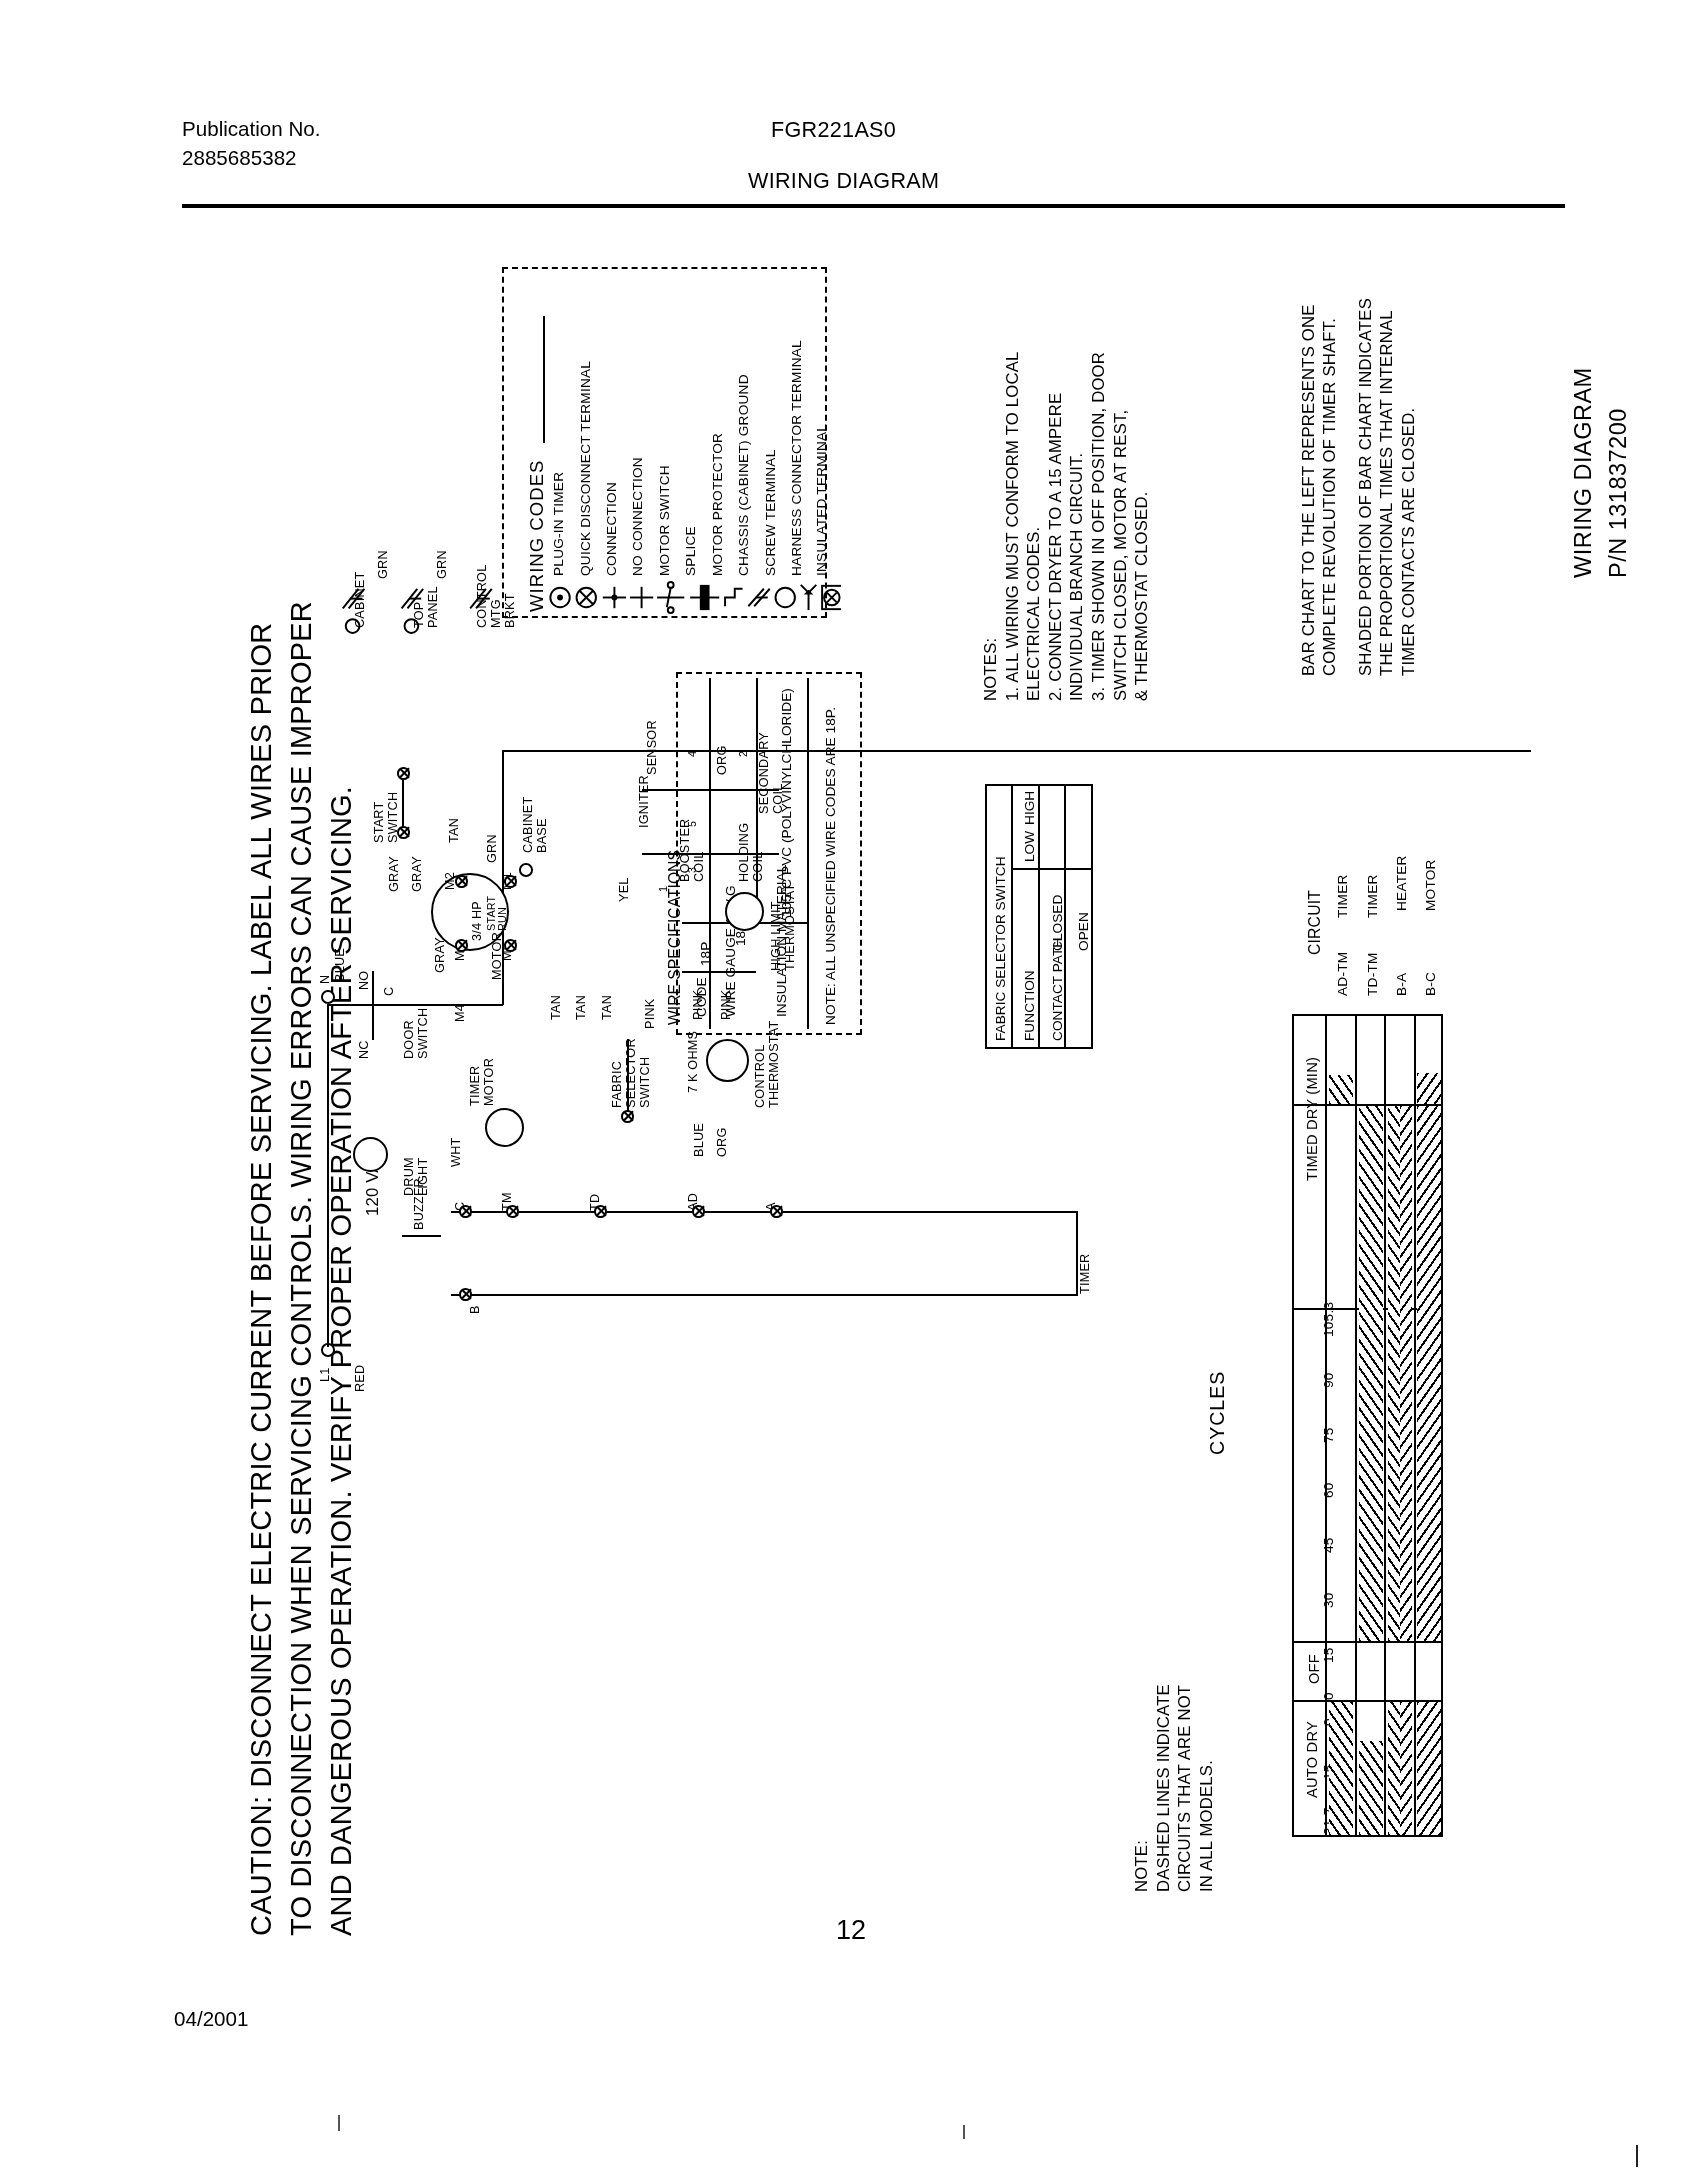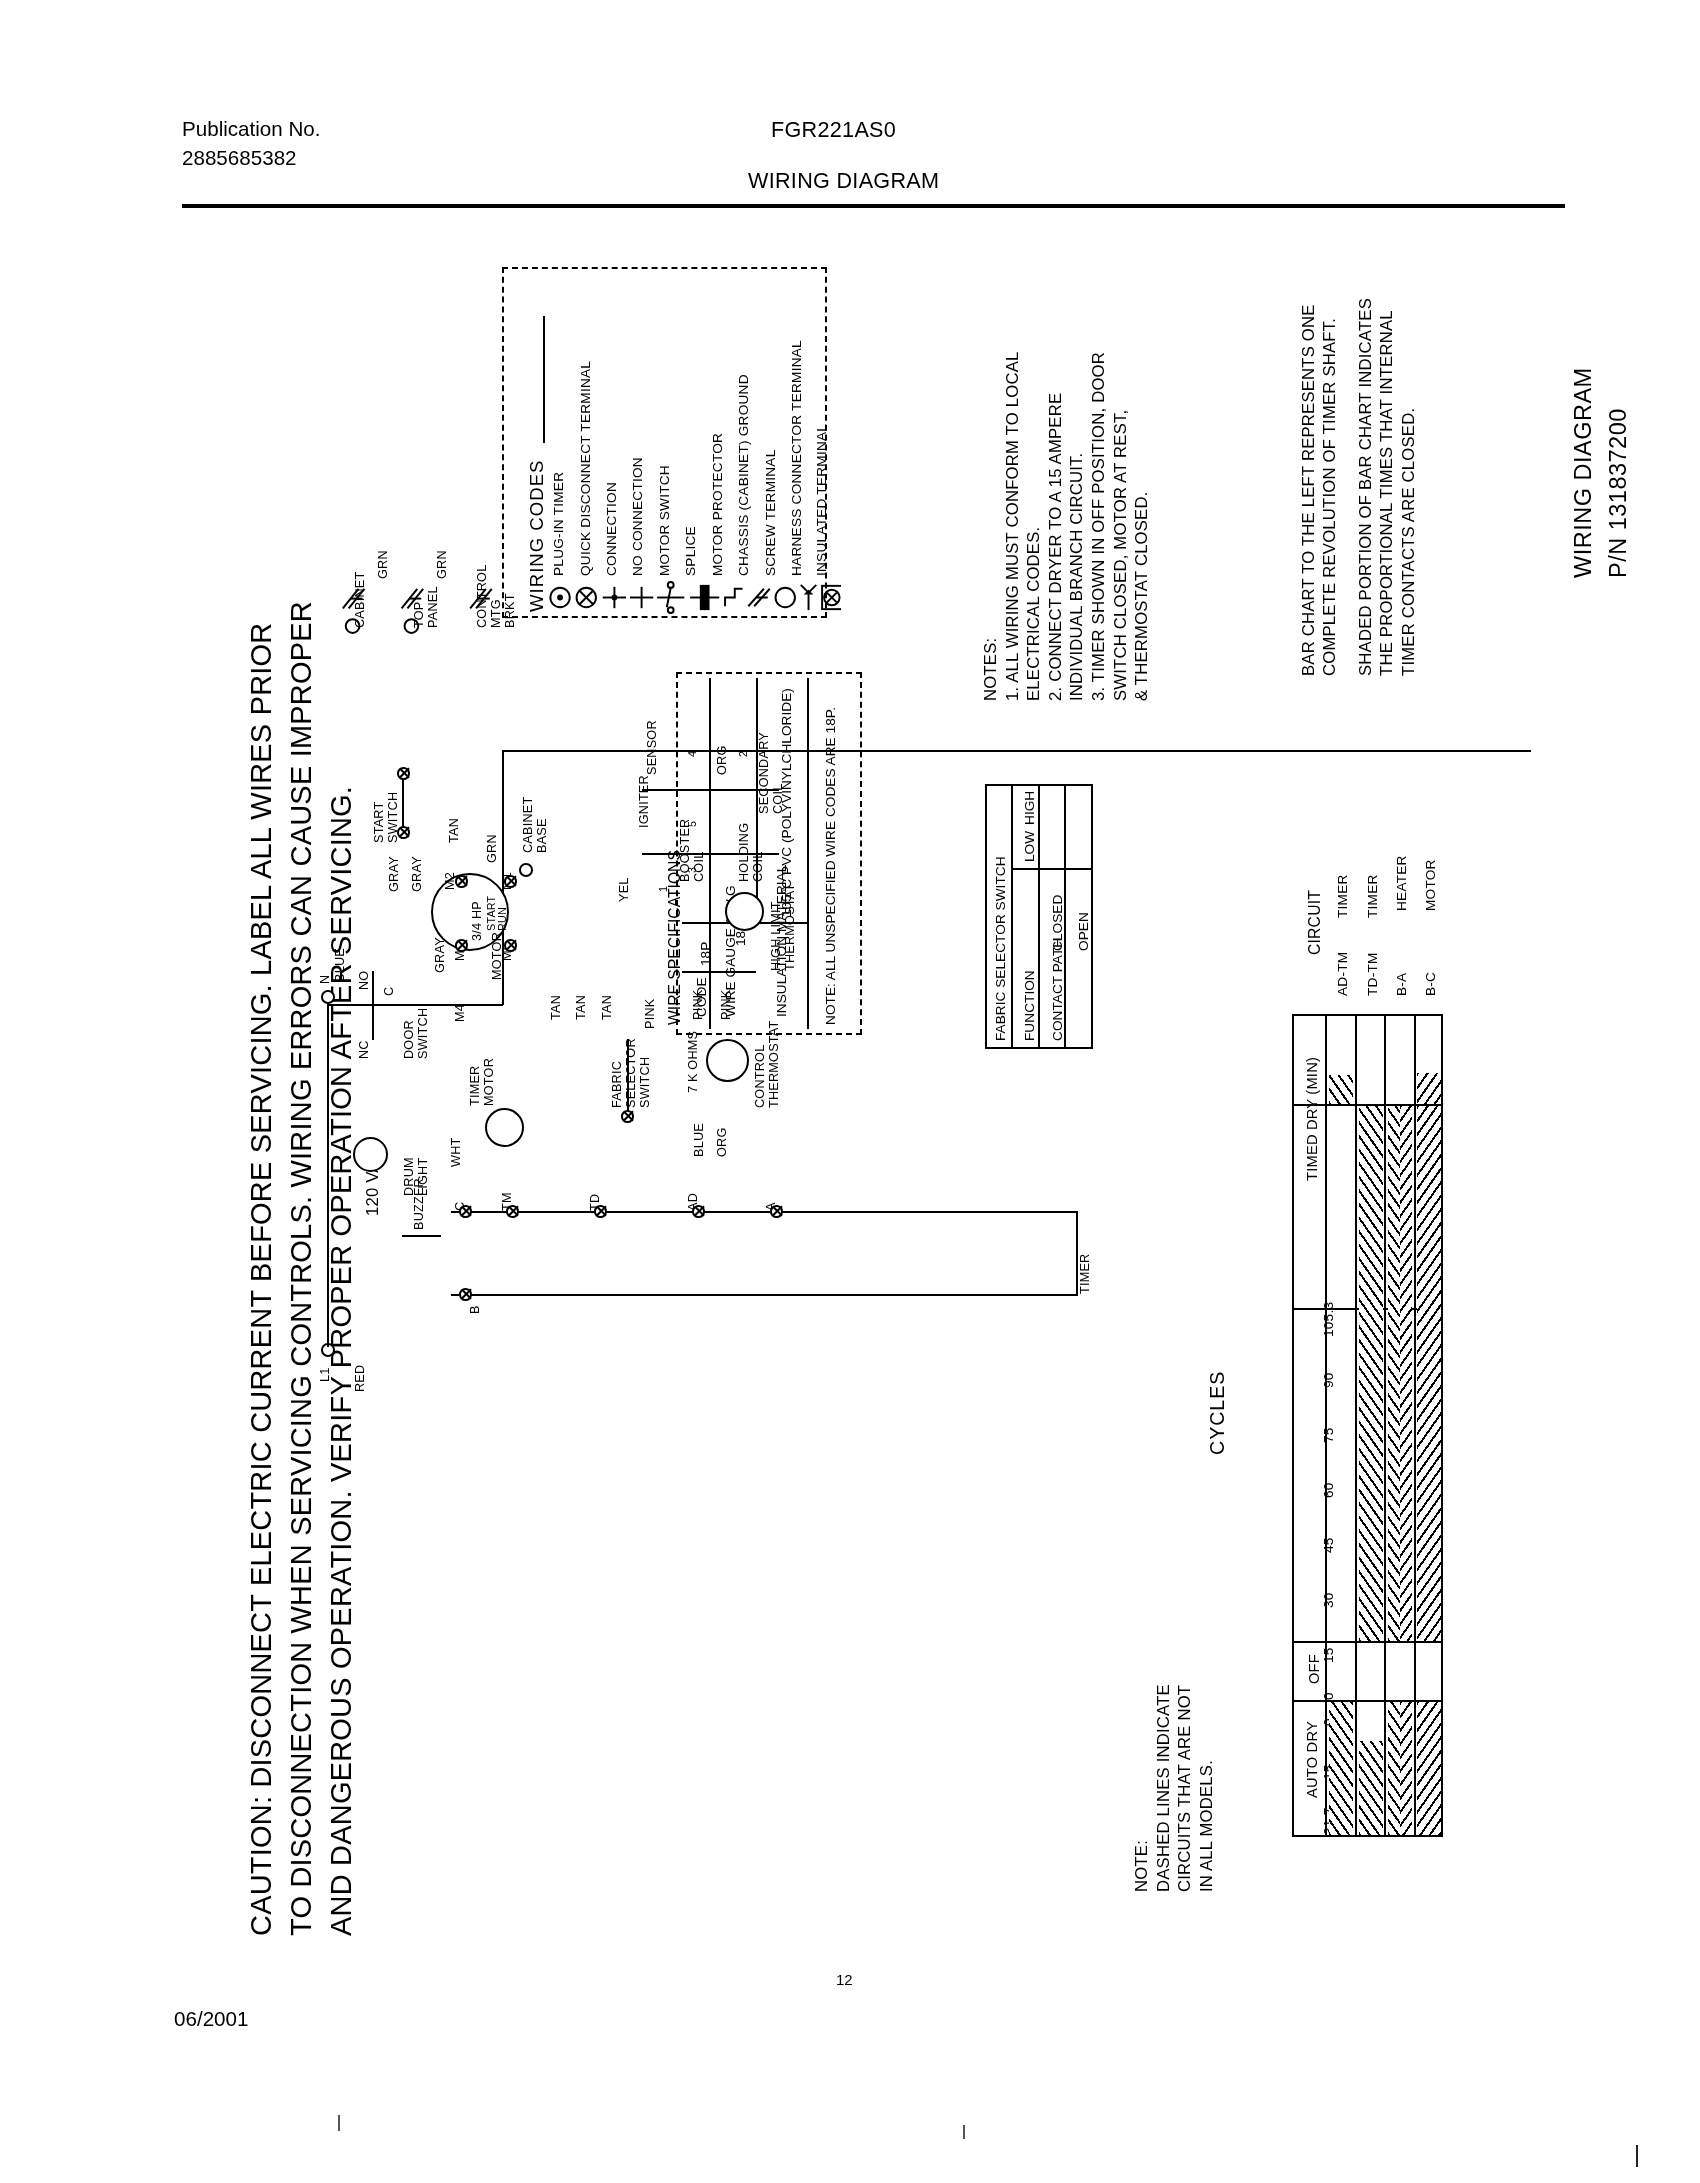--- a/index.html
+++ b/index.html
@@ -11,21 +11,21 @@
   .page { position:absolute; inset:0; }
 
   
   .hdr-pub { position:absolute; left:182px; top:114px; font-size:20.6px; line-height:29px; }
   .hdr-model { position:absolute; left:771px; top:117px; font-size:21.6px; letter-spacing:0.3px; }
   .hdr-sub { position:absolute; left:748px; top:168px; font-size:21.6px; letter-spacing:0.3px; }
   .hdr-rule { position:absolute; left:182px; top:204px; width:1383px; height:3.9px; background:#000; }
 
   
   .ftr-date { position:absolute; left:174px; top:2007px; font-size:20.6px; }
-  .ftr-page { position:absolute; left:836px; top:1971px; font-size:15px; }
+  .ftr-page { position:absolute; left:836px; top:1915px; font-size:27px; }
   .ftr-tick1 { position:absolute; left:338px; top:2115px; width:2px; height:15.7px; background:#555; }
   .ftr-tick2 { position:absolute; left:963px; top:2125px; width:2px; height:13.7px; background:#555; }
   .ftr-tick3 { position:absolute; left:1636px; top:2145px; width:2px; height:21.6px; background:#222; }
 
   
   .rot { transform-origin: 0 0; transform: rotate(-90deg); white-space:nowrap; position:absolute; }
 
   
   .rtitle { font-size:23.5px; letter-spacing:0.5px; }
 
@@ -451,20 +451,20 @@
     <div class="chev" style="left:96px; top:92px;  width:11.8px; height:535px;"></div>
     <div class="chev2" style="left:108px; top:92px; width:11.8px; height:535px;"></div>
     <div class="chev" style="left:96px; top:688px; width:11.8px; height:133px;"></div>
     <div class="chev2" style="left:108px; top:688px; width:11.8px; height:133px;"></div>
 
     <div class="hatchB" style="left:125px; top:59px;  width:23.5px; height:31px;"></div>
     <div class="hatchB" style="left:125px; top:92px;  width:23.5px; height:535px;"></div>
     <div class="hatchB" style="left:125px; top:688px; width:23.5px; height:133px;"></div>
   </div>
 
-  <div class="ftr-date">06/2001</div>
+  <div class="ftr-date">04/2001</div>
   <div class="ftr-page">12</div>
   <div class="ftr-tick1"></div>
   <div class="ftr-tick2"></div>
   <div class="ftr-tick3"></div>
 
 </div>
 
 
 </body></html>

